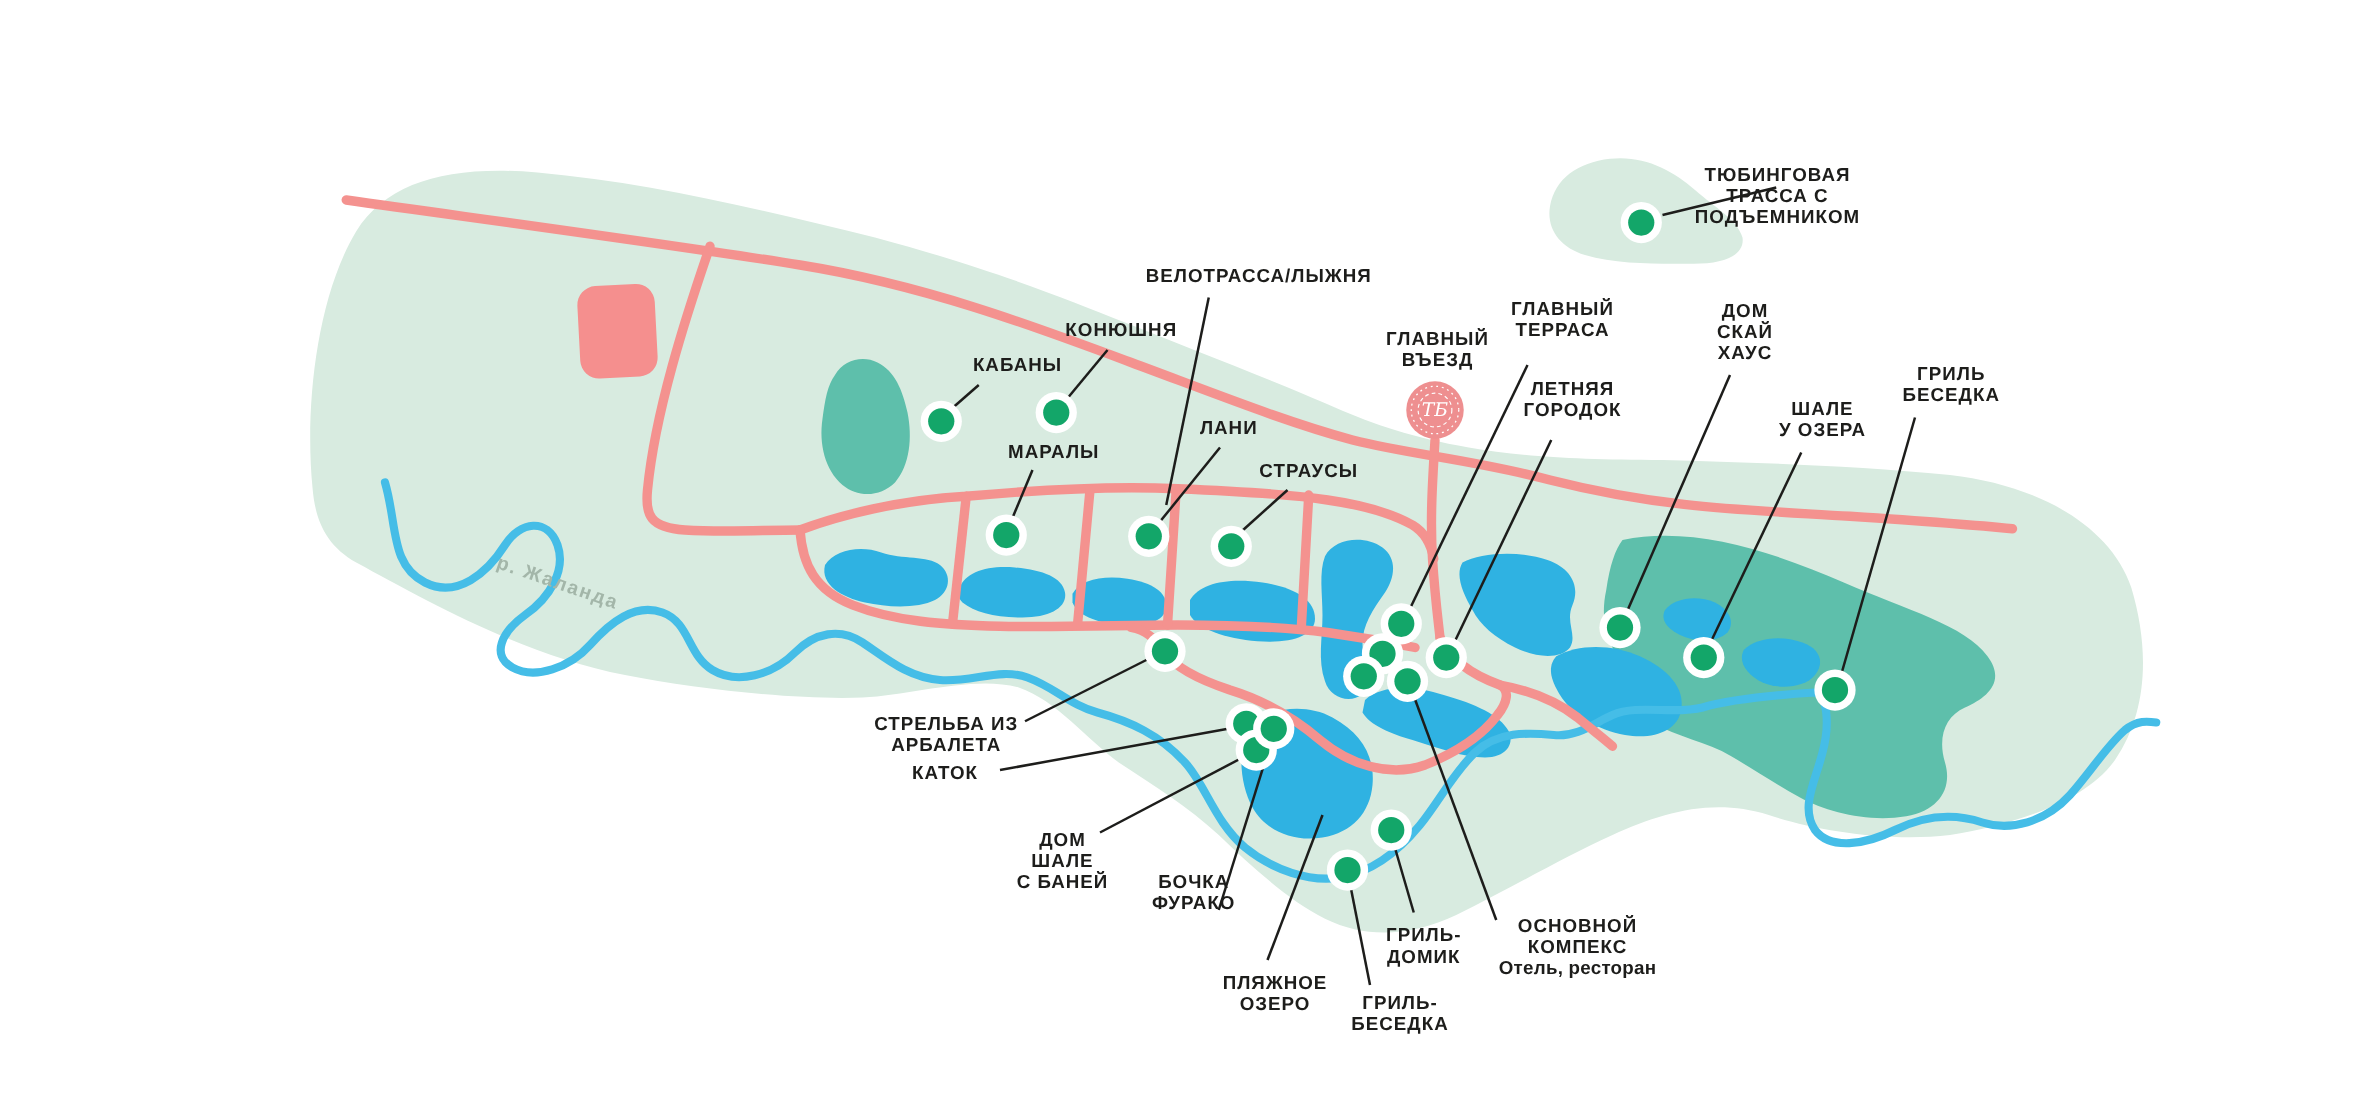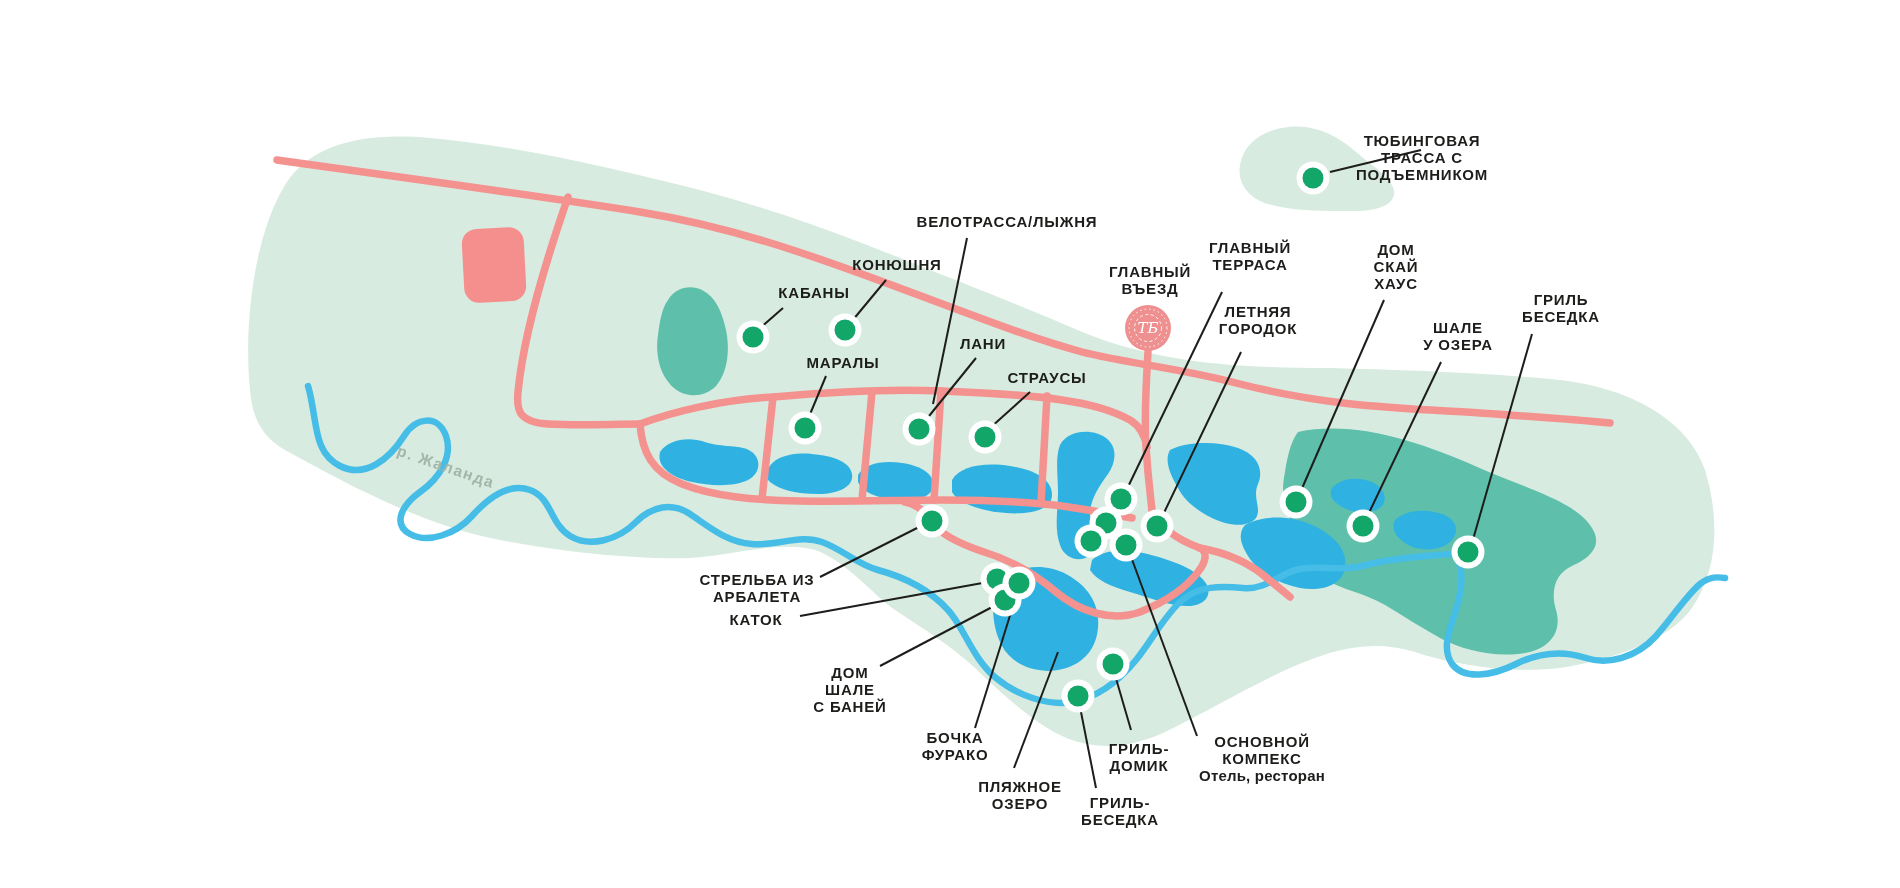--- a/index.html
+++ b/index.html
@@ -302,21 +302,21 @@
         <div>АРБАЛЕТА</div>
       </div>
       <div class="label" style="left: 756px; top: 619px;">
         <div>КАТОК</div>
       </div>
       <div class="label" style="left: 850px; top: 689px;">
         <div>ДОМ</div>
         <div>ШАЛЕ</div>
         <div>С БАНЕЙ</div>
       </div>
-      <div class="label" style="left: 955px; top: 746px;">
+      <div class="label" style="left: 955px; top: 714px;">
         <div>БОЧКА</div>
         <div>ФУРАКО</div>
       </div>
       <div class="label" style="left: 1020px; top: 795px;">
         <div>ПЛЯЖНОЕ</div>
         <div>ОЗЕРО</div>
       </div>
       <div class="label" style="left: 1139px; top: 757px;">
         <div>ГРИЛЬ-</div>
         <div>ДОМИК</div>

